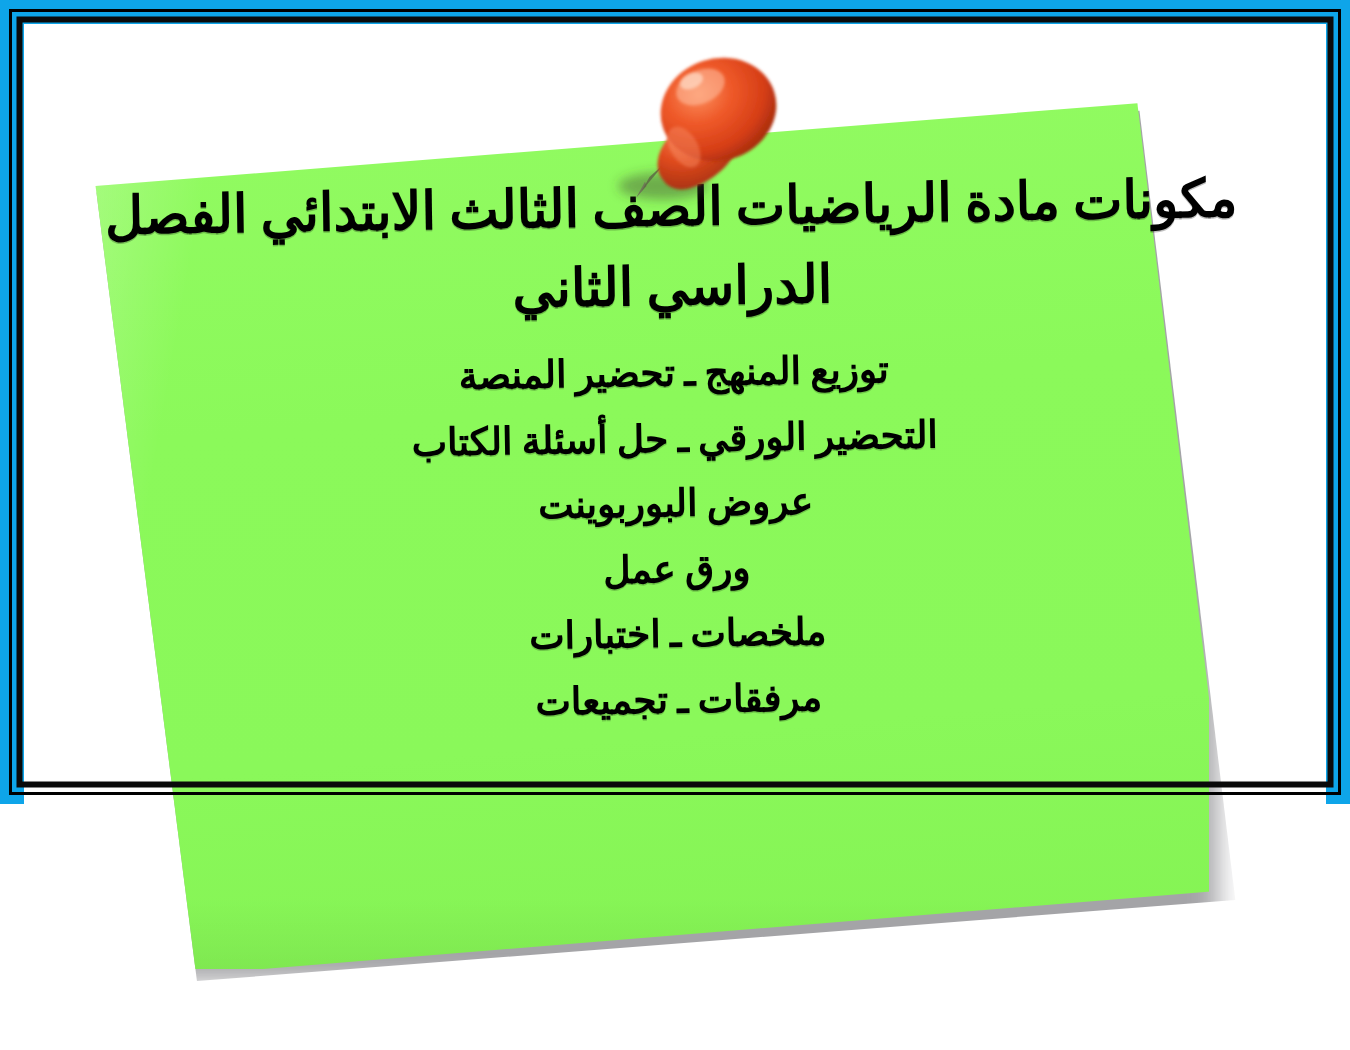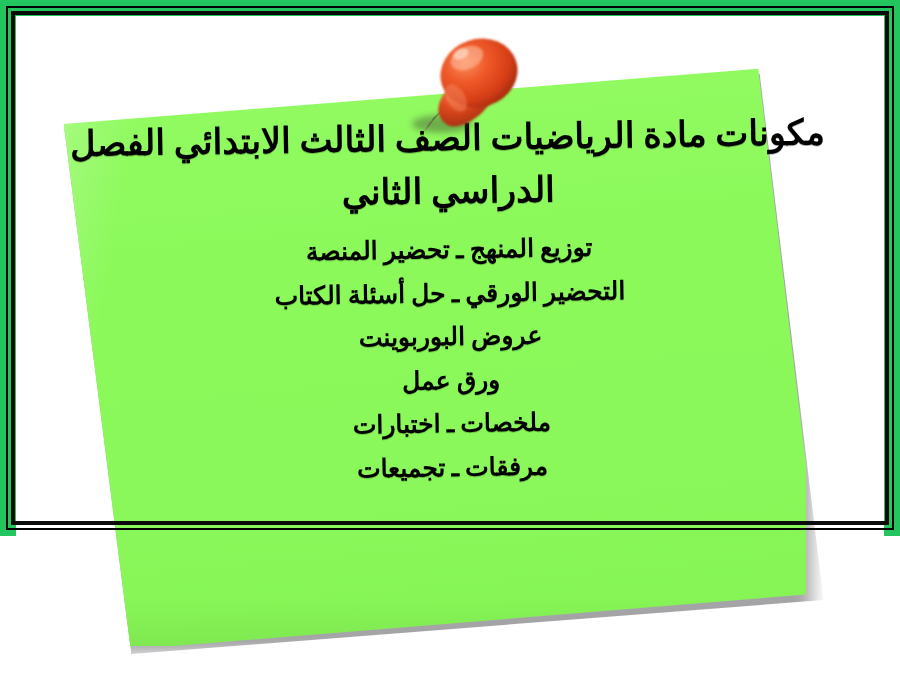--- a/index.html
+++ b/index.html
@@ -13,21 +13,21 @@
     height: 700px;
     overflow: hidden;
     font-family: "Liberation Serif", "DejaVu Serif", serif;
   }
 
   
   .page {
     position: relative;
     width: 900px;
     height: 536px;
-    background: #22c55e;
+    background: #0ea5e9;
     box-sizing: border-box;
   }
 
   .frame-outer {
     position: absolute;
     left: 6px;
     top: 6px;
     right: 6px;
     bottom: 6px;
     border: 2px solid #000000;

